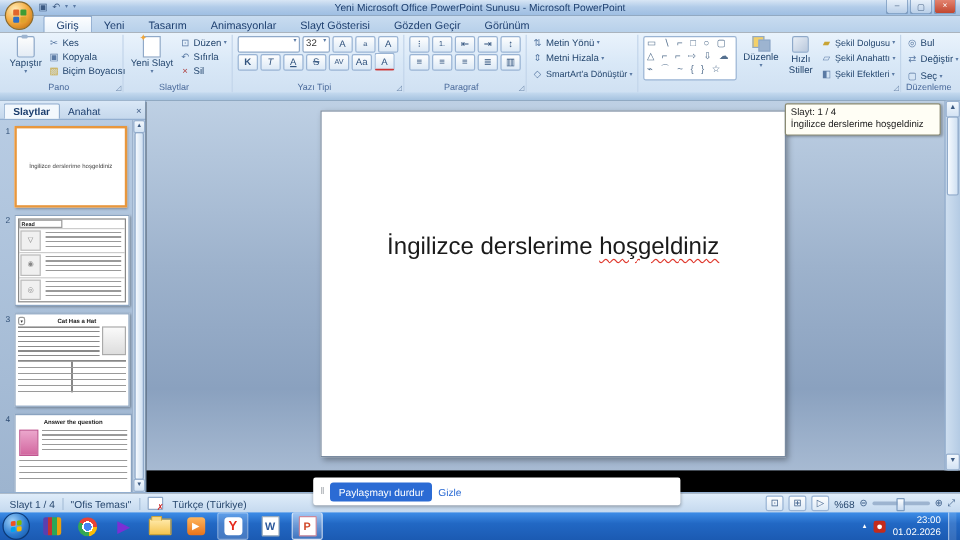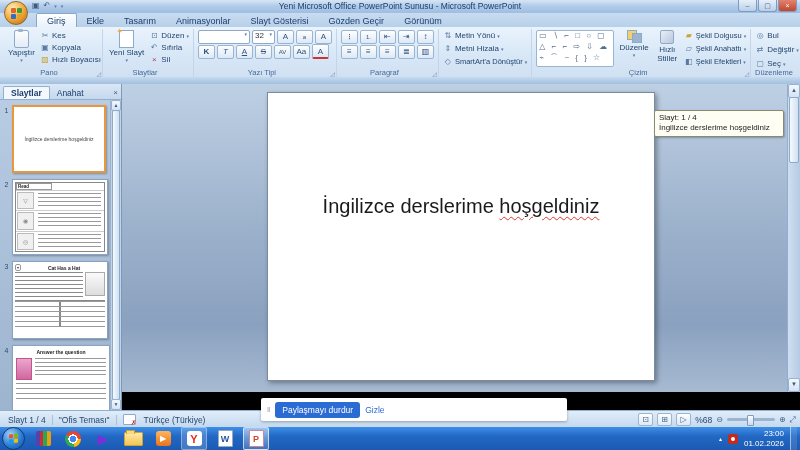--- a/index.html
+++ b/index.html
@@ -108,21 +108,21 @@
     background:linear-gradient(90deg,#f6fafe,#cfe0f2);border:1px solid #8fa9c9;}
   .ps-dn{position:absolute;bottom:0;left:0;right:0;}
   .main{flex:1;display:flex;flex-direction:column;min-width:0;}
   .canvas{position:relative;height:308px;
     background:linear-gradient(#bed0e4,#9db2cc 45%,#8aa1bf 78%,#a7bad2);}
   .slide{position:absolute;left:50%;top:8px;transform:translateX(-50%);width:386px;height:287px;
     background:#fff;border:1px solid #7a8ba0;box-shadow:2px 2px 5px rgba(0,0,0,.35);}
   .slide-title{position:absolute;top:102px;left:0;right:0;text-align:center;font-size:20px;color:#1a1a1a;}
   .sp2{text-decoration:underline wavy #e03a2f 1px;text-underline-offset:3px;}
   .tooltip{position:absolute;top:2px;right:16px;width:120px;background:#fffef5;border:1px solid #8a8a72;
-    box-shadow:1px 1px 2px rgba(0,0,0,.25);font-size:8px;color:#222;padding:2px 4px;border-radius:2px;line-height:1.3;margin-top:24px;}
+    box-shadow:1px 1px 2px rgba(0,0,0,.25);font-size:8px;color:#222;padding:2px 4px;border-radius:2px;line-height:1.3;}
   .vscroll{position:absolute;top:0;right:0;width:12px;height:100%;
     background:linear-gradient(90deg,#cfdff0,#b4cbe4);border-left:1px solid #93aecd;}
   .vs-btn{height:12px;text-align:center;font-size:6px;color:#3c5a82;line-height:11px;
     background:linear-gradient(#f3f8fd,#d3e3f4);border:1px solid #9ab2d0;border-radius:2px;}
   .vs-thumb{position:absolute;top:13px;height:64px;left:1px;right:1px;border-radius:2px;
     background:linear-gradient(90deg,#f6fafe,#cfe0f2);border:1px solid #8fa9c9;}
   .vs-dn{position:absolute;bottom:0;left:0;right:0;}
   .notes{height:18px;background:#fff;border-top:1px solid #8fa8c6;display:flex;align-items:center;
     padding-left:14px;font-size:10.5px;color:#333;}
   
@@ -206,21 +206,21 @@
     <span class="oflower">
         <i style="background:#e2662c"></i>
         <i style="background:#3f9c35"></i>
         <i style="background:#2f6fc4"></i>
         <i style="background:#e0a32e"></i>
       </span>
   </div>
 
   <div class="tabrow">
     <span class="rtab active">Giriş</span>
-    <span class="rtab">Ekle</span>
+    <span class="rtab">Yeni</span>
     <span class="rtab">Tasarım</span>
     <span class="rtab">Animasyonlar</span>
     <span class="rtab">Slayt Gösterisi</span>
     <span class="rtab">Gözden Geçir</span>
     <span class="rtab">Görünüm</span>
   </div>
 
   <div class="ribbon">
 
     <div class="rgroup" style="width:92px">
@@ -236,21 +236,21 @@
           <div class="smallrow">
             <span class="ic">✂</span>
             <span>Kes</span>
           </div>
           <div class="smallrow">
             <span class="ic">▣</span>
             <span>Kopyala</span>
           </div>
           <div class="smallrow">
             <span class="ic" style="color:#c8a435">▨</span>
-            <span>Hızlı Boyacısı</span>
+            <span>Biçim Boyacısı</span>
           </div>
         </div>
       </div>
       <div class="glabel">Pano</div>
       <div class="dl">◿</div>
     </div>
 
     <div class="rgroup" style="width:86px">
       <div class="grow-flex">
         <div class="bigbtn">
@@ -379,21 +379,20 @@
             <span>Şekil Anahattı</span>
             <span class="arrow">▾</span>
           </div>
           <div class="smallrow" style="font-size:7.5px">
             <span class="ic">◧</span>
             <span>Şekil Efektleri</span>
             <span class="arrow">▾</span>
           </div>
         </div>
       </div>
-      <div class="glabel">Çizim</div>
       <div class="dl">◿</div>
     </div>
 
     <div class="rgroup" style="width:72px">
       <div class="col" style="gap:3px">
         <div class="smallrow">
           <span class="ic">◎</span>
           <span>Bul</span>
         </div>
         <div class="smallrow">

